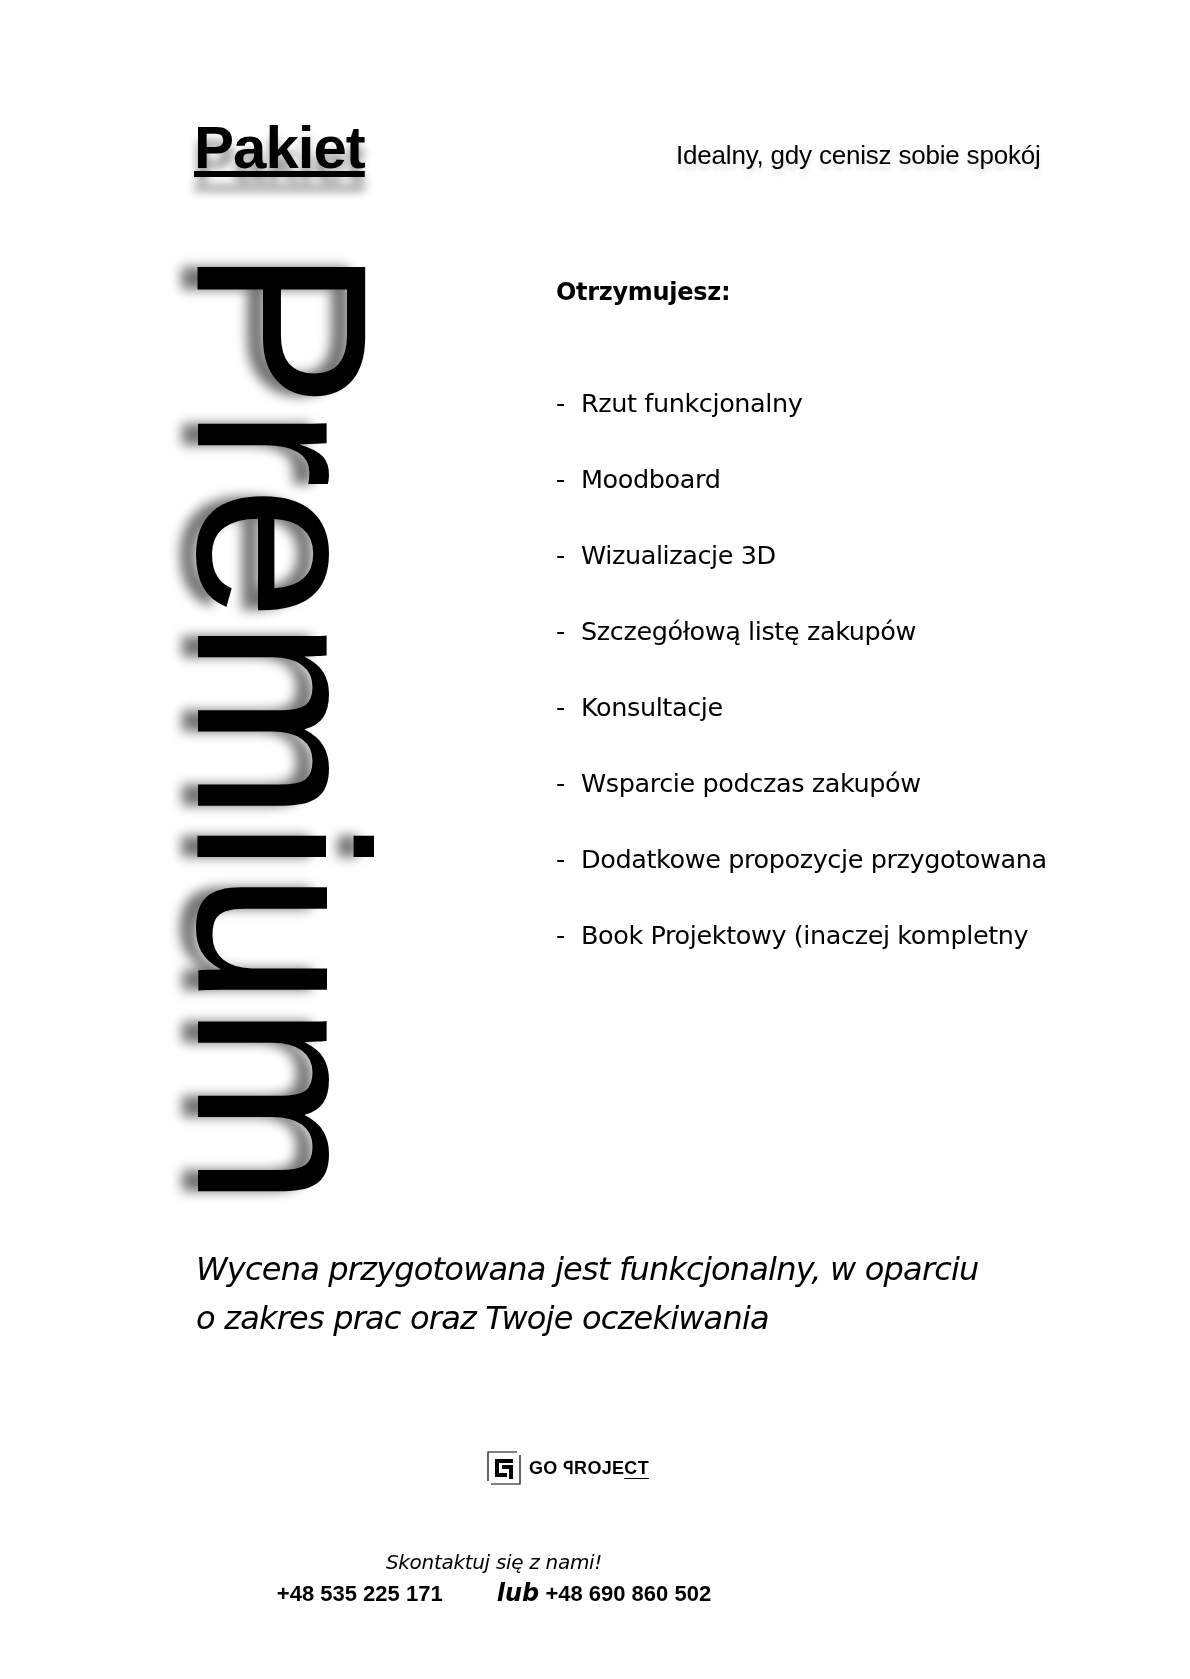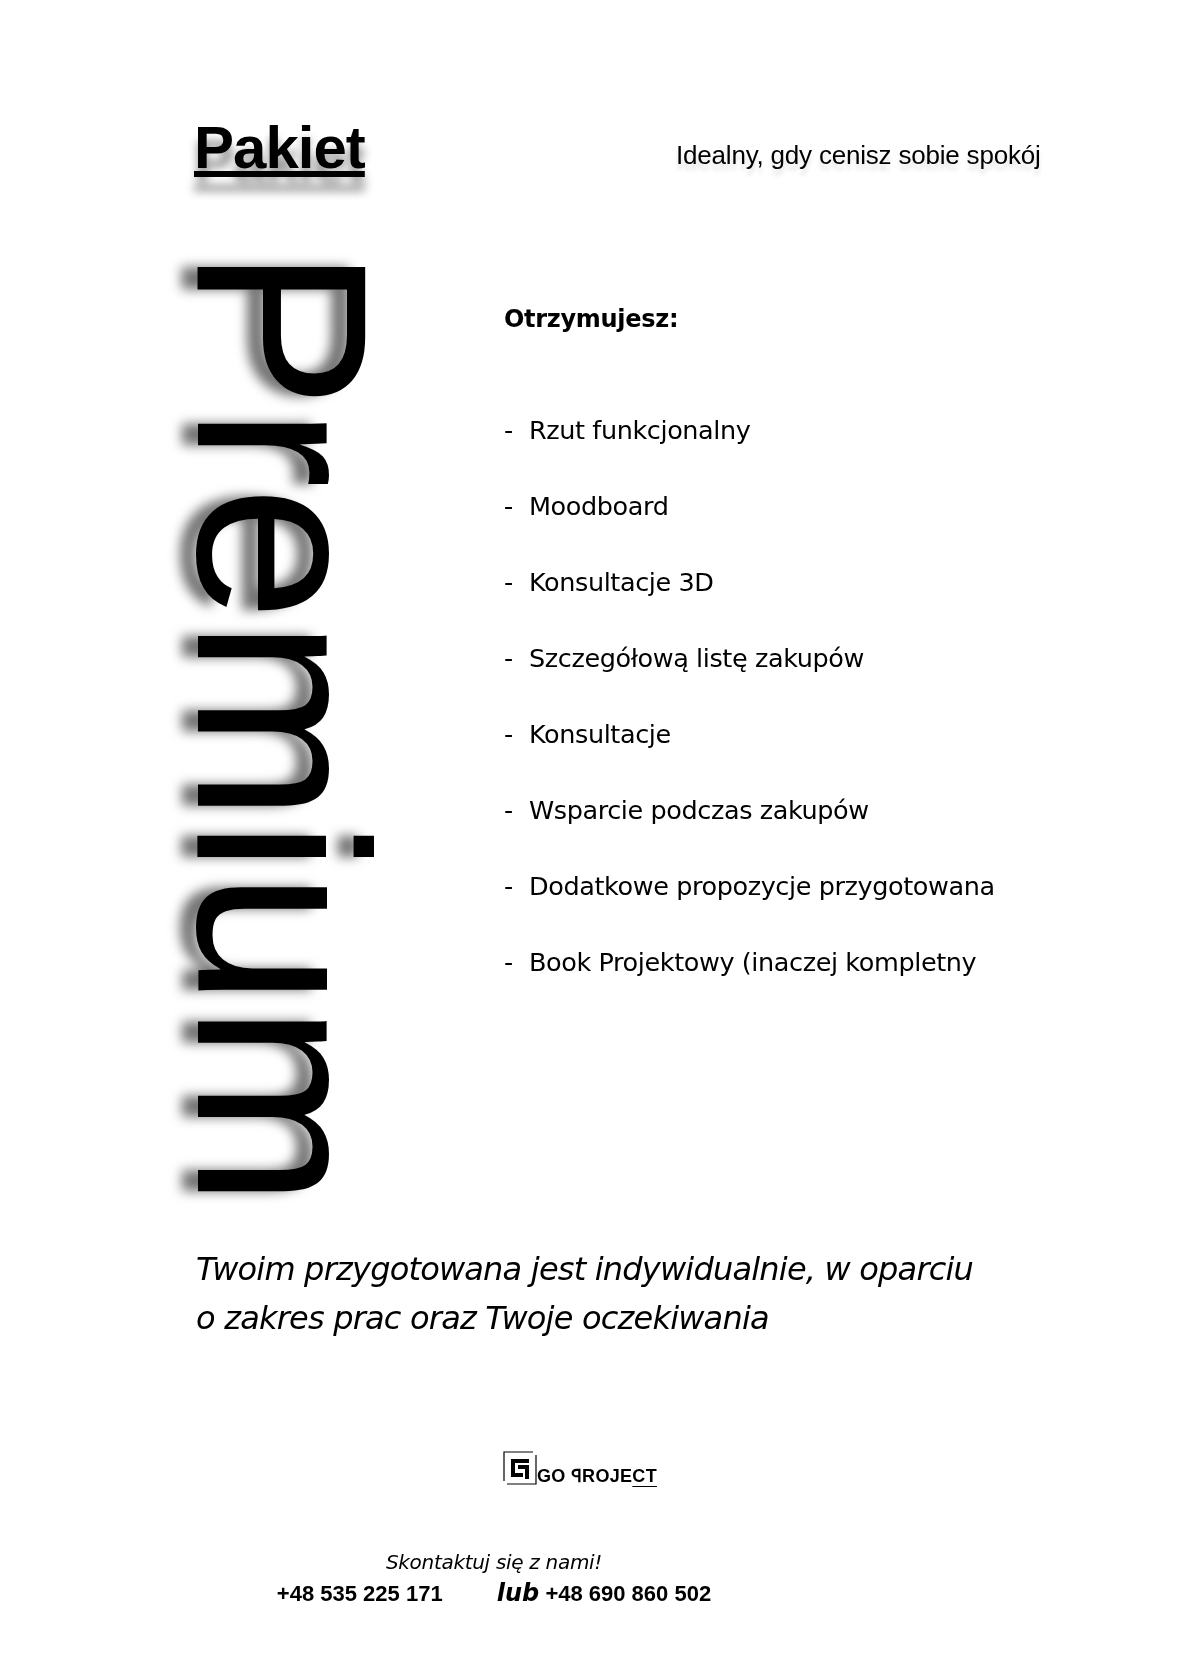--- a/index.html
+++ b/index.html
@@ -55,24 +55,23 @@
       font-size: 243px;
       line-height: 177px;
       height: 177px;
       letter-spacing: -2px;
       white-space: nowrap;
       text-shadow: 0 16px 12px rgba(0,0,0,0.55);
       margin: 0;
     }
     .content {
       position: absolute;
-      left: 504px;
+      left: 556px;
       top: 280px;
       width: 560px;
-      margin-top: 27px;
     }
     .heading {
       font-family: "DejaVu Sans", sans-serif;
       font-weight: 700;
       font-size: 24px;
       line-height: 1;
       margin: 0;
       letter-spacing: -0.3px;
     }
     .list {
@@ -108,25 +107,25 @@
       width: 900px;
       font-family: "DejaVu Sans", sans-serif;
       font-style: italic;
       font-size: 32px;
       line-height: 49px;
       letter-spacing: -0.8px;
       margin: 0;
     }
     .logo {
       position: absolute;
-      left: 503px;
+      left: 487px;
       top: 1451px;
       display: flex;
-      align-items: flex-end;
-      gap: 0;
+      align-items: center;
+      gap: 8px;
     }
     .logo-mark {
       width: 34px;
       height: 34px;
       position: relative;
     }
     .logo-name {
       font-family: "Liberation Sans", sans-serif;
       font-weight: 700;
       font-size: 18px;
@@ -191,21 +190,21 @@
     </li>
     <li>
       <span class="dash">-</span>
     </li>
     <li>
       <span class="dash">-</span>
       <span>Moodboard</span>
     </li>
     <li>
       <span class="dash">-</span>
-      <span>Konsultacje 3D</span>
+      <span>Wizualizacje 3D</span>
     </li>
     <li>
       <span class="dash">-</span>
       <span>Szczegółową listę zakupów</span>
     </li>
     <li>
       <span class="dash">-</span>
       <span>Konsultacje</span>
     </li>
     <li>
@@ -217,21 +216,21 @@
       <span>Dodatkowe propozycje przygotowana</span>
     </li>
     <li>
       <span class="dash">-</span>
       <span>Book Projektowy (inaczej kompletny</span><br>
     </li>
   </ul>
 </div>
 
 <p class="wycena">
-  <span>Twoim przygotowana jest indywidualnie, w oparciu</span><br>
+  <span>Wycena przygotowana jest funkcjonalny, w oparciu</span><br>
   <span>o zakres prac oraz Twoje oczekiwania</span>
 </p>
 
 <div class="logo">
   <div class="logo-mark">
     <svg width="34" height="34" viewBox="0 0 34 34">
       <polyline points="1,30 1,1 30,1" fill="none" stroke="#000" stroke-width="1.2"></polyline>
       <polyline points="33,4 33,33 4,33" fill="none" stroke="#000" stroke-width="1.2"></polyline>
       <path d="M8 8 H26 V12 H12 V22 H8 Z" fill="#000"></path>
       <path d="M8 22 V26 H20 V22 Z" fill="#000"></path>

